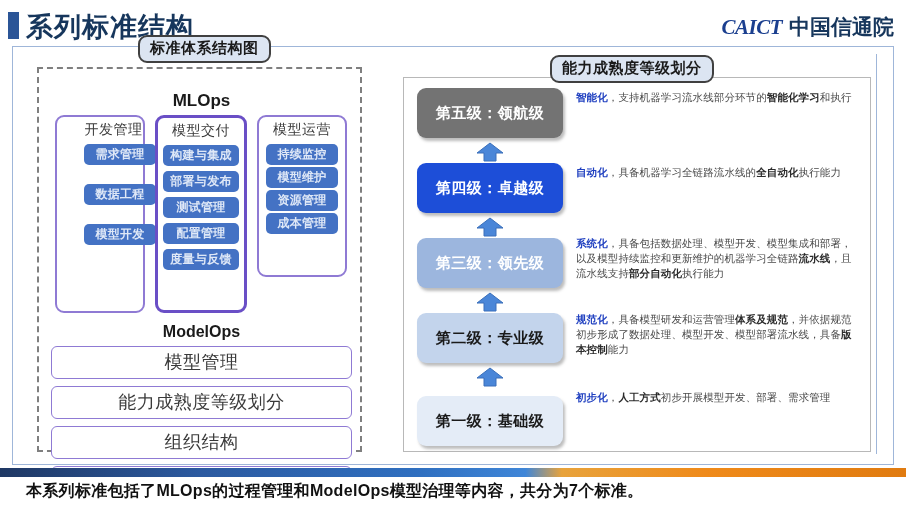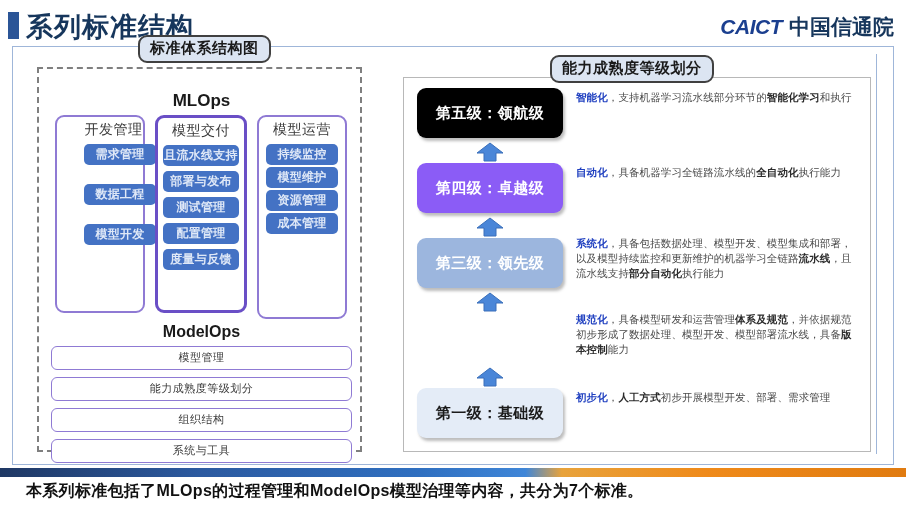--- a/index.html
+++ b/index.html
@@ -32,20 +32,21 @@
   }
   #logo {
     position: absolute; right: 12px; top: 13px;
     display: flex; align-items: baseline; gap: 7px;
   }
   #logo-mark {
     font-size: 21px; font-weight: bold; font-style: italic;
     color: #1b3f8f; letter-spacing: -0.5px;
     border-bottom: 3px solid #ef8a1a;
     padding-bottom: 19px;
+    font-family: Liberation Serif, serif;
   }
   #logo-cn {
     font-size: 21px; font-weight: bold; color: #16365c;
     letter-spacing: 0px;
   }
 
   
   #body-frame {
     position: absolute; left: 12px; top: 46px;
     width: 882px; height: 419px;
@@ -85,21 +86,21 @@
     border: 2px solid #8f7ad4;
     border-radius: 9px;
     background: #ffffff;
     padding-top: 4px;
   }
   .mlops-col.emph {
     border: 3px solid #6a4fc6;
   }
   #col-1 { left: 16px;  width: 90px; height: 198px; padding-left: 27px; }
   #col-2 { left: 116px; width: 92px; height: 198px; }
-  #col-3 { left: 218px; width: 90px; height: 204px; }
+  #col-3 { left: 218px; width: 90px; height: 162px; }
 
   .col-head {
     text-align: center;
     font-size: 14px; color: #3a3a3a; font-weight: normal;
     margin-bottom: 5px;
     letter-spacing: 0.5px;
   }
   .chip {
     margin: 0 auto 7px auto;
     width: 72px;
@@ -123,21 +124,21 @@
     font-size: 16px; font-weight: bold; color: #1a1a1a;
   }
   #modelops-list {
     position: absolute; left: 12px; top: 277px; width: 301px;
   }
   .mo-bar {
     border: 1.5px solid #8f7ad4;
     border-radius: 6px;
     background: #ffffff;
     text-align: center;
-    font-size: 11px;
+    font-size: 18px;
     color: #3a3a3a;
     padding: 3px 0 4px 0;
     margin-bottom: 7px;
     letter-spacing: 0.5px;
   }
 
   
   #right-panel {
     position: absolute; left: 390px; top: 30px;
     width: 468px; height: 375px;
@@ -222,21 +223,21 @@
 
       <div class="mlops-col" id="col-1">
         <div class="col-head">开发管理</div>
         <div class="chip">需求管理</div>
         <div class="chip">数据工程</div>
         <div class="chip">模型开发</div>
       </div>
 
       <div class="mlops-col emph" id="col-2">
         <div class="col-head">模型交付</div>
-        <div class="chip">且流水线支持</div>
+        <div class="chip">构建与集成</div>
         <div class="chip">部署与发布</div>
         <div class="chip">测试管理</div>
         <div class="chip">配置管理</div>
         <div class="chip">度量与反馈</div>
       </div>
 
       <div class="mlops-col" id="col-3">
         <div class="col-head">模型运营</div>
         <div class="chip">持续监控</div>
         <div class="chip">模型维护</div>
@@ -251,54 +252,57 @@
         <div class="mo-bar">组织结构</div>
         <div class="mo-bar">系统与工具</div>
       </div>
     </div>
 
     <div class="panel-caption" id="left-caption" style="left:125px; top:-12px;">标准体系结构图</div>
 
     <div id="right-panel">
       <div id="levels-col">
 
-        <div class="level-box" style="top: 0px; background: #000000; color: rgb(255, 255, 255);">
+        <div class="level-box" style="top: 0px; background: #737373; color: rgb(255, 255, 255);">
           <span>第五级：领航级</span>
         </div>
         <div class="arrow" style="top:54px;">
           <svg width="30" height="20" viewBox="0 0 30 20" aria-hidden="true">
             <polygon points="15,1 28,11 21,11 21,19 9,19 9,11 2,11" fill="#4a86d8" stroke="#3a6fba" stroke-width="1"></polygon>
           </svg>
         </div>
 
-        <div class="level-box" style="top: 75px; background: #8b5cf6; color: rgb(255, 255, 255);">
+        <div class="level-box" style="top: 75px; background: #1d4ed8; color: rgb(255, 255, 255);">
           <span>第四级：卓越级</span>
         </div>
         <div class="arrow" style="top:129px;">
           <svg width="30" height="20" viewBox="0 0 30 20" aria-hidden="true">
             <polygon points="15,1 28,11 21,11 21,19 9,19 9,11 2,11" fill="#4a86d8" stroke="#3a6fba" stroke-width="1"></polygon>
           </svg>
         </div>
 
         <div class="level-box" style="top: 150px; background: rgb(156, 182, 222); color: rgb(255, 255, 255);">
           <span>第三级：领先级</span>
         </div>
         <div class="arrow" style="top:204px;">
           <svg width="30" height="20" viewBox="0 0 30 20" aria-hidden="true">
             <polygon points="15,1 28,11 21,11 21,19 9,19 9,11 2,11" fill="#4a86d8" stroke="#3a6fba" stroke-width="1"></polygon>
           </svg>
         </div>
 
+        <div class="level-box" style="top: 225px; background: rgb(195, 212, 236); color: rgb(26, 26, 26);">
+          <span>第二级：专业级</span>
+        </div>
         <div class="arrow" style="top:279px;">
           <svg width="30" height="20" viewBox="0 0 30 20" aria-hidden="true">
             <polygon points="15,1 28,11 21,11 21,19 9,19 9,11 2,11" fill="#4a86d8" stroke="#3a6fba" stroke-width="1"></polygon>
           </svg>
         </div>
 
-        <div class="level-box" style="top: 300px; background: rgb(228, 236, 247); color: rgb(26, 26, 26);">
+        <div class="level-box" style="top: 308px; background: rgb(228, 236, 247); color: rgb(26, 26, 26);">
           <span>第一级：基础级</span>
         </div>
       </div>
 
       <div id="desc-col">
         <div class="desc" style="top:2px;">
           <b class="kw">智能化</b><span>，支持机器学习流水线部分环节的</span><b class="em">智能化学习</b><span>和执行</span>
         </div>
         <div class="desc" style="top:77px;">
           <b class="kw">自动化</b><span>，具备机器学习全链路流水线的</span><b class="em">全自动化</b><span>执行能力</span>

